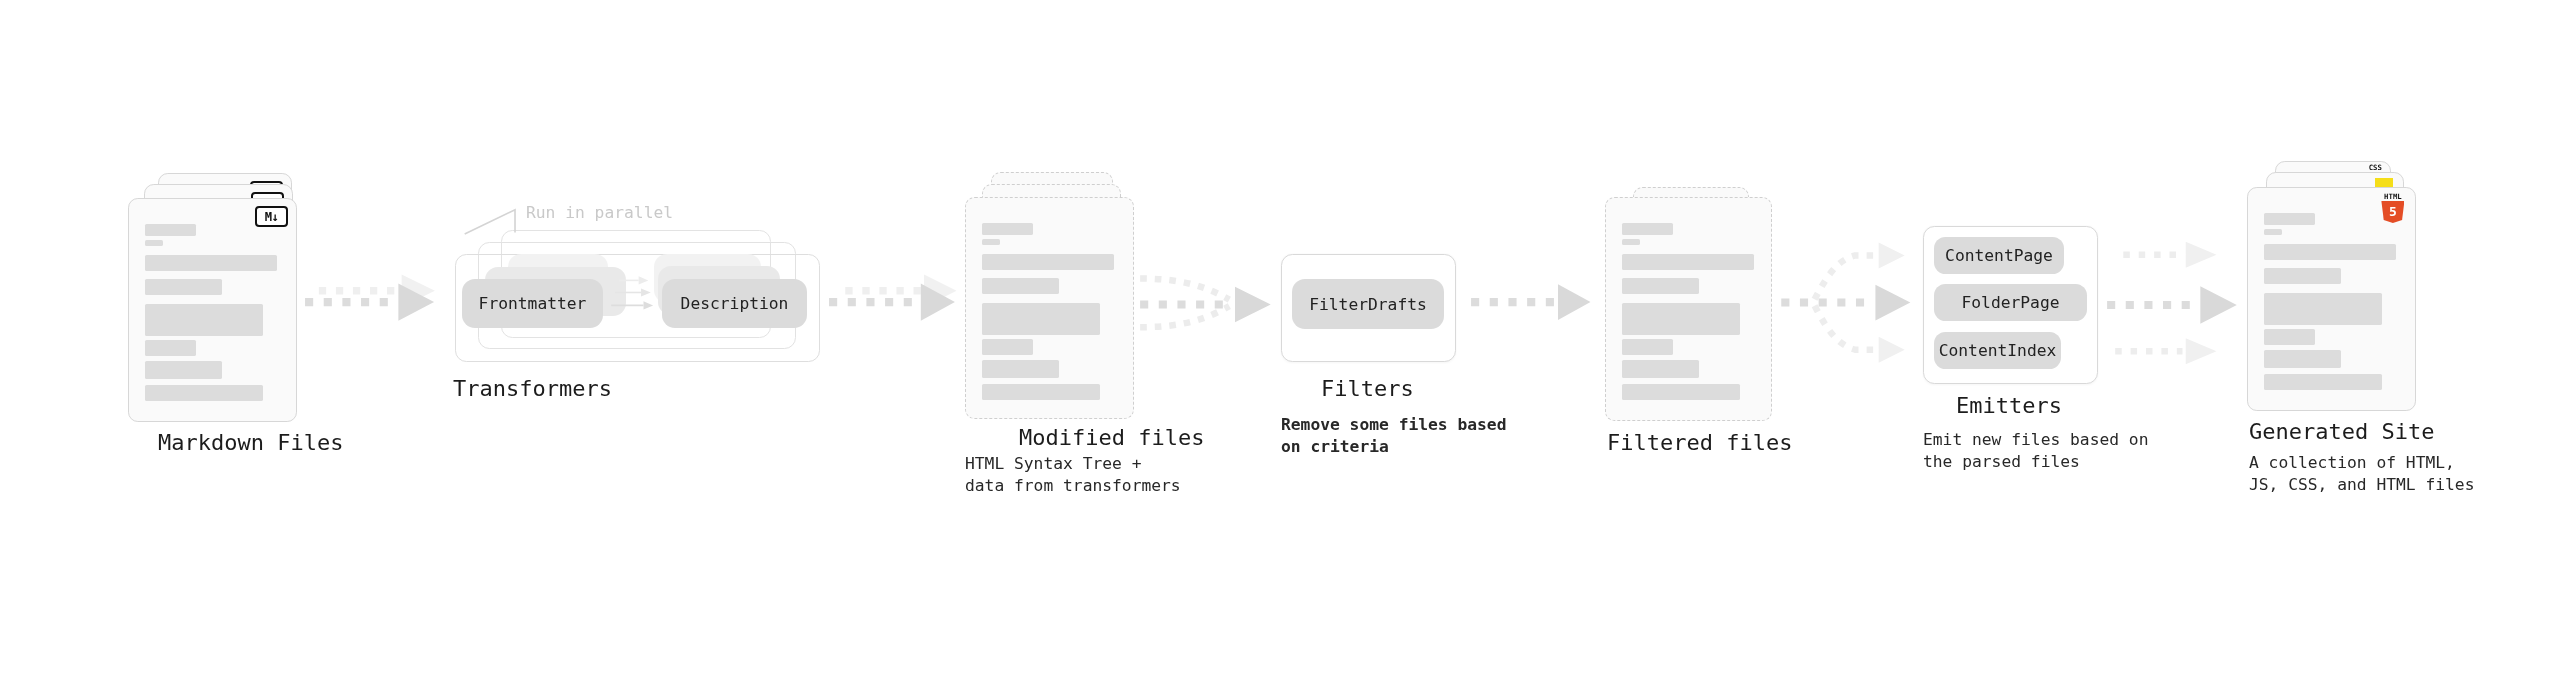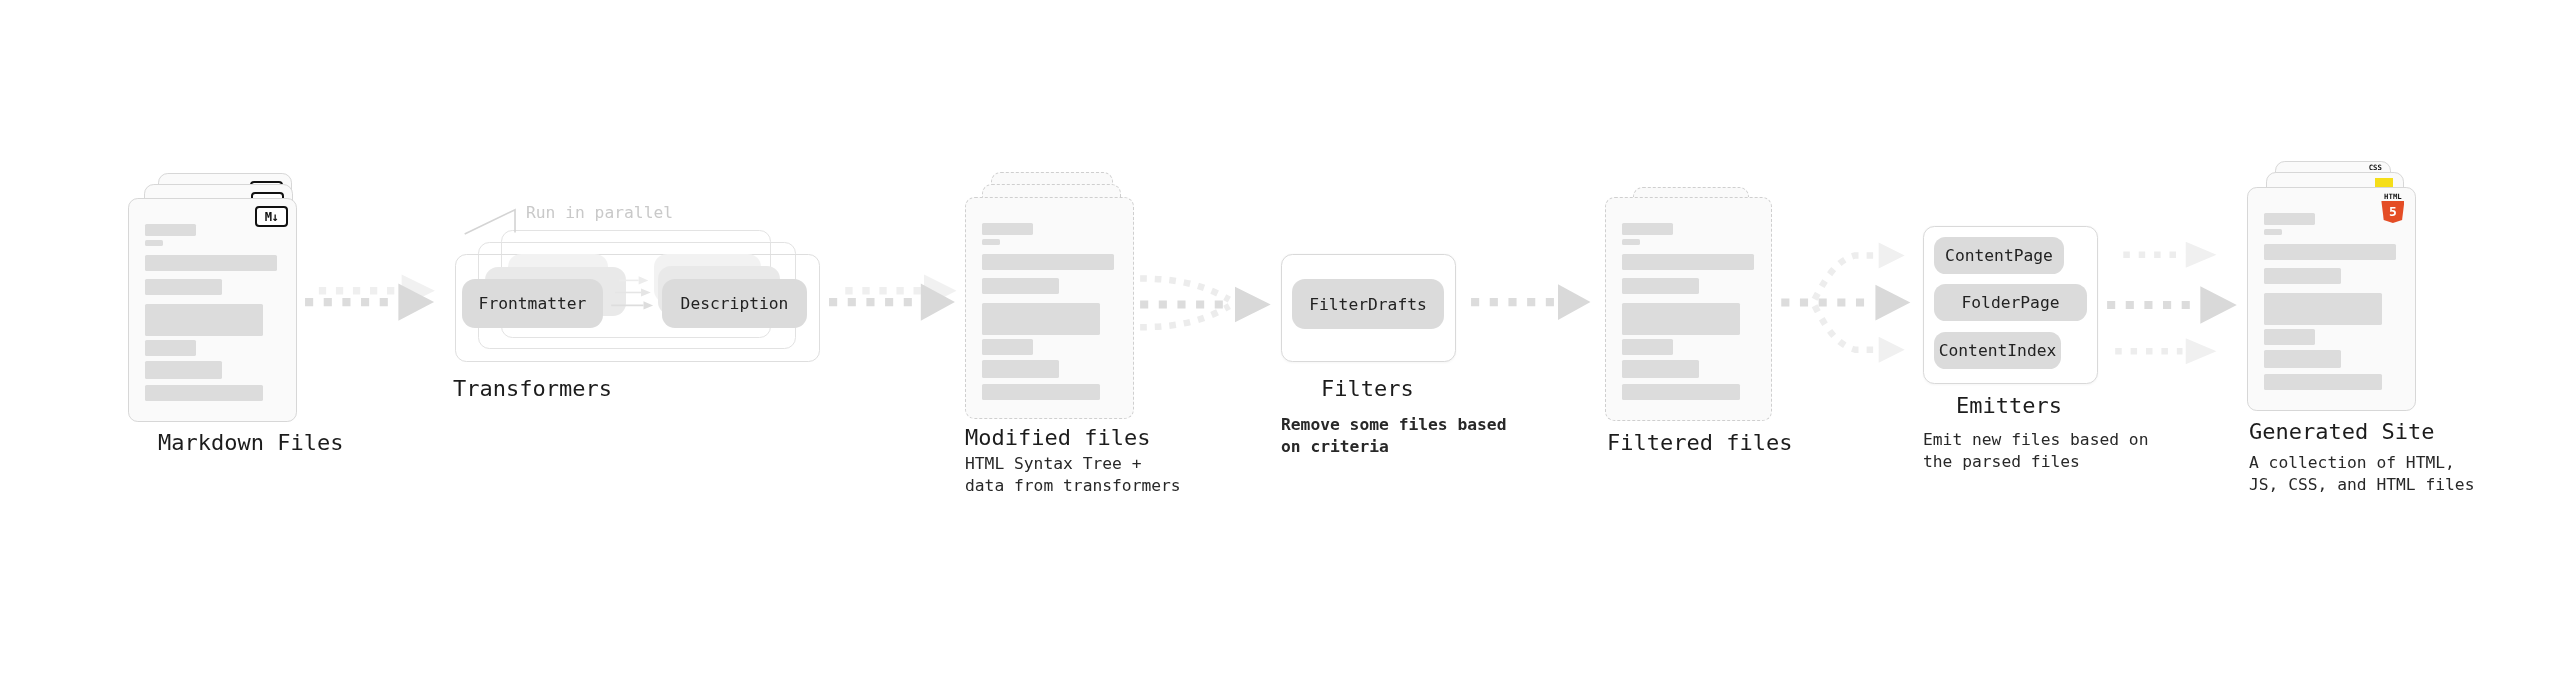--- a/index.html
+++ b/index.html
@@ -110,21 +110,21 @@
   <div class="card dashed" style="left:965px;top:197px;width:167px;height:220px;">
       <div class="bar" style="top: 25px; width: 51px; height: 12.2px;"></div>
       <div class="bar" style="top: 41px; width: 18px; height: 5.7px;"></div>
       <div class="bar" style="top: 56px; width: 132px; height: 16.3px;"></div>
       <div class="bar" style="top: 80px; width: 77px; height: 16.3px;"></div>
       <div class="bar" style="top: 105px; width: 118px; height: 32px;"></div>
       <div class="bar" style="top: 141px; width: 51px; height: 16.3px;"></div>
       <div class="bar" style="top: 162px; width: 77px; height: 18px;"></div>
       <div class="bar" style="top: 186px; width: 118px; height: 16.3px;"></div>
     </div>
-  <div class="heading" style="left:965px;top:424px;">Modified files</div>
+  <div class="heading" style="left:1019px;top:424px;">Modified files</div>
   <div class="subtext" style="left:965px;top:453px;">
     <div>HTML Syntax Tree +</div>
     <div>data from transformers</div>
   </div>
 
   <svg class="abs" style="left:1136px;top:268px;" width="138" height="73" viewBox="0 0 170 90">
     <path d="M5,13 C60,13 88,24 115,39" fill="none" stroke="#ececec" stroke-width="8" stroke-dasharray="8 10"></path>
     <path d="M5,73 C60,73 88,62 115,47" fill="none" stroke="#ececec" stroke-width="8" stroke-dasharray="8 10"></path>
     <line x1="5" y1="45" x2="116" y2="45" stroke="#dcdcdc" stroke-width="10" stroke-dasharray="10 13"></line>
     <polygon points="122,23 166,45 122,67" fill="#d9d9d9"></polygon>

